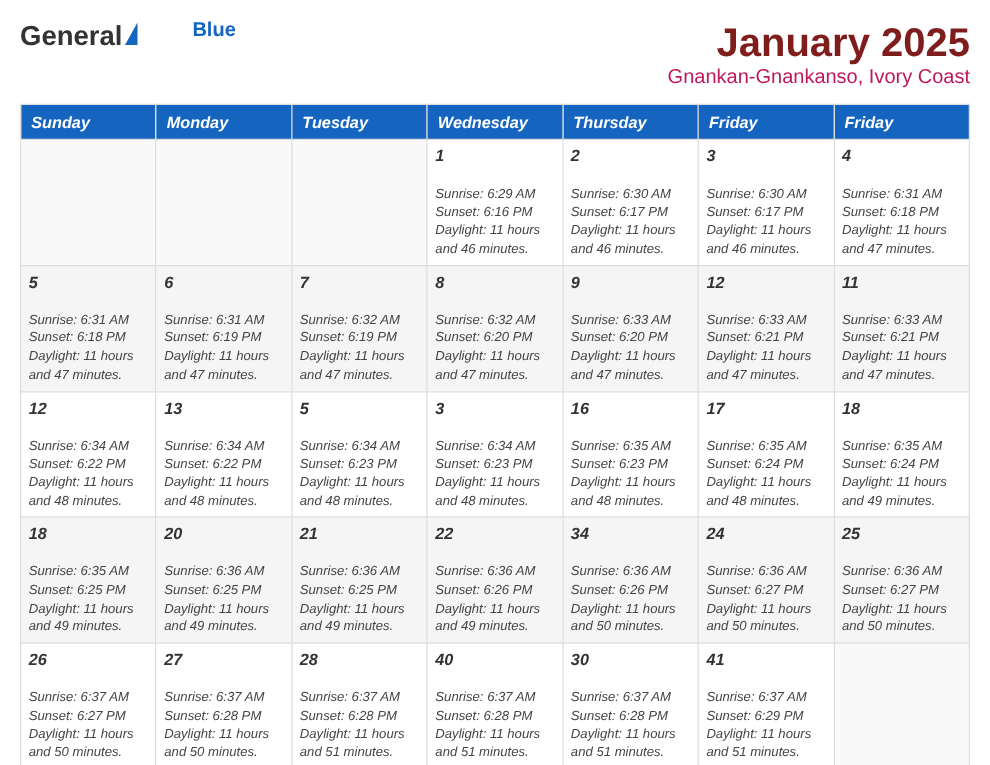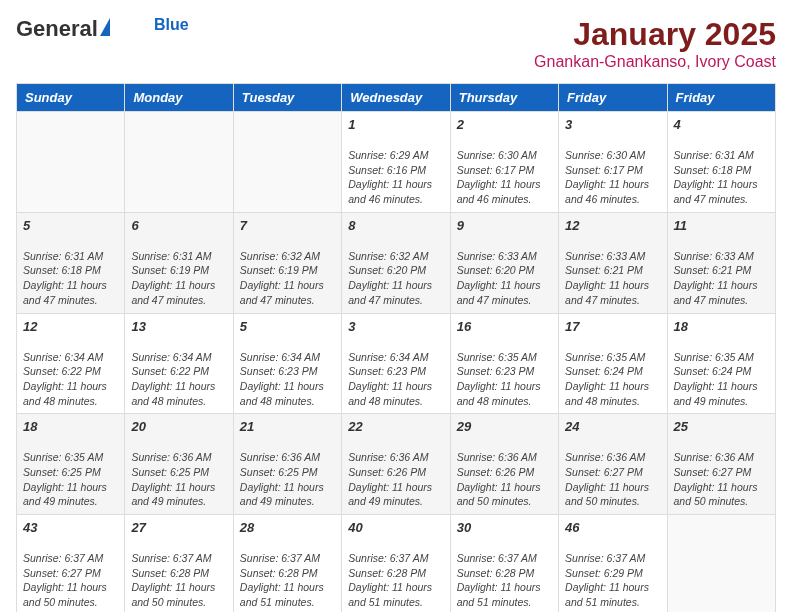--- a/index.html
+++ b/index.html
@@ -225,53 +225,53 @@
         </td>
         <td>
           <span class="day-number">21</span>
           <div class="day-info">Sunrise: 6:36 AM<br>Sunset: 6:25 PM<br>Daylight: 11 hours and 49 minutes.</div>
         </td>
         <td>
           <span class="day-number">22</span>
           <div class="day-info">Sunrise: 6:36 AM<br>Sunset: 6:26 PM<br>Daylight: 11 hours and 49 minutes.</div>
         </td>
         <td>
-          <span class="day-number">29</span>
+          <span class="day-number">34</span>
           <div class="day-info">Sunrise: 6:36 AM<br>Sunset: 6:26 PM<br>Daylight: 11 hours and 50 minutes.</div>
         </td>
         <td>
           <span class="day-number">24</span>
           <div class="day-info">Sunrise: 6:36 AM<br>Sunset: 6:27 PM<br>Daylight: 11 hours and 50 minutes.</div>
         </td>
         <td>
           <span class="day-number">25</span>
           <div class="day-info">Sunrise: 6:36 AM<br>Sunset: 6:27 PM<br>Daylight: 11 hours and 50 minutes.</div>
         </td>
       </tr>
       <tr>
         <td>
-          <span class="day-number">43</span>
+          <span class="day-number">26</span>
           <div class="day-info">Sunrise: 6:37 AM<br>Sunset: 6:27 PM<br>Daylight: 11 hours and 50 minutes.</div>
         </td>
         <td>
           <span class="day-number">27</span>
           <div class="day-info">Sunrise: 6:37 AM<br>Sunset: 6:28 PM<br>Daylight: 11 hours and 50 minutes.</div>
         </td>
         <td>
           <span class="day-number">28</span>
           <div class="day-info">Sunrise: 6:37 AM<br>Sunset: 6:28 PM<br>Daylight: 11 hours and 51 minutes.</div>
         </td>
         <td>
           <span class="day-number">40</span>
           <div class="day-info">Sunrise: 6:37 AM<br>Sunset: 6:28 PM<br>Daylight: 11 hours and 51 minutes.</div>
         </td>
         <td>
           <span class="day-number">30</span>
           <div class="day-info">Sunrise: 6:37 AM<br>Sunset: 6:28 PM<br>Daylight: 11 hours and 51 minutes.</div>
         </td>
         <td>
-          <span class="day-number">46</span>
+          <span class="day-number">41</span>
           <div class="day-info">Sunrise: 6:37 AM<br>Sunset: 6:29 PM<br>Daylight: 11 hours and 51 minutes.</div>
         </td>
         <td class="empty"></td>
       </tr>
     </tbody>
 </table>
 
 </body></html>

